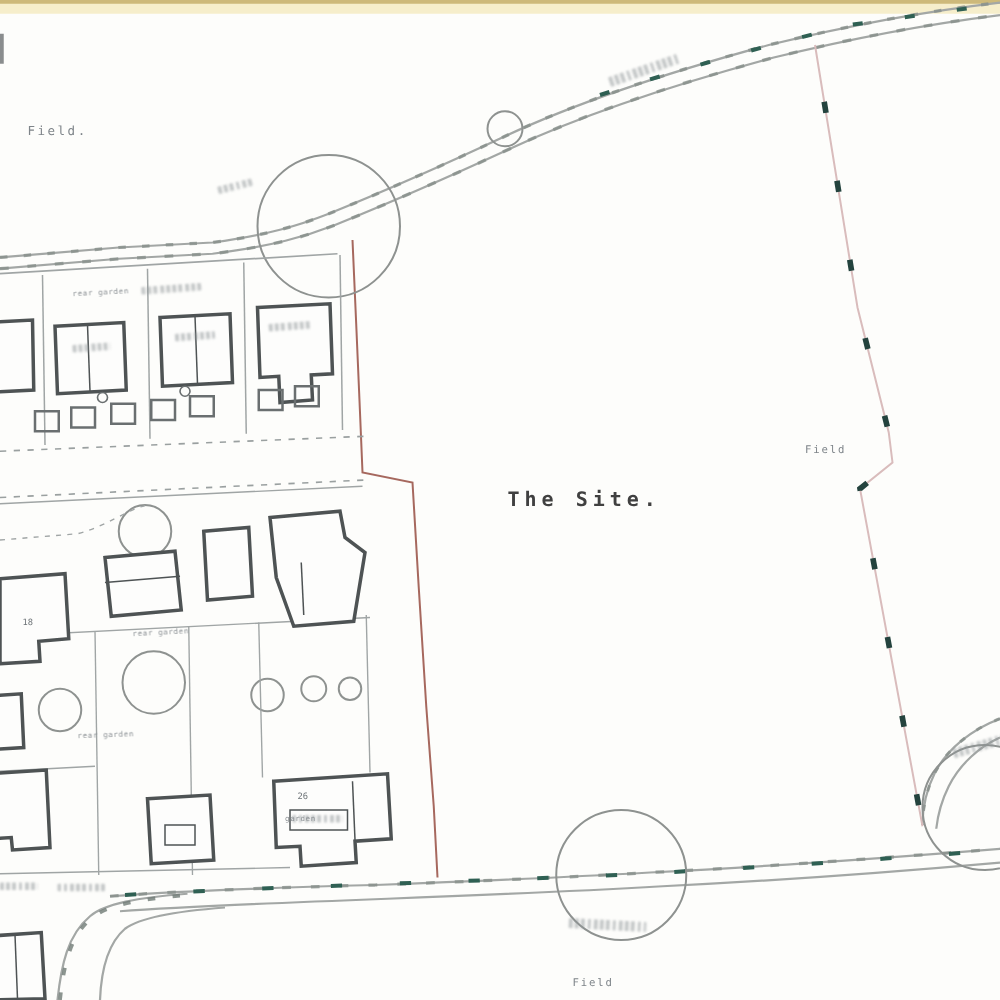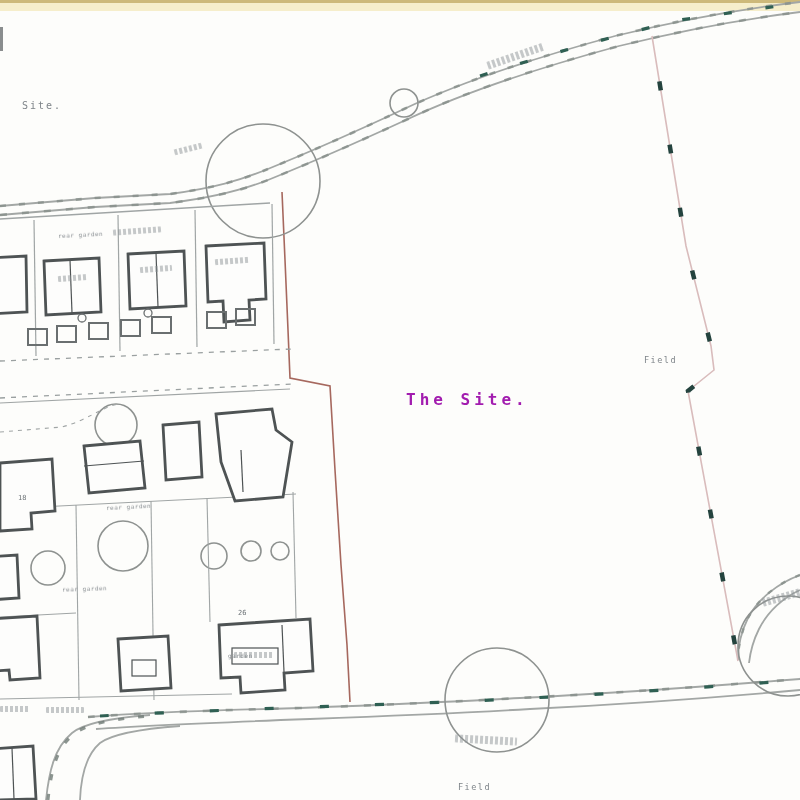--- a/index.html
+++ b/index.html
@@ -2,21 +2,21 @@
 <html><head>
 <meta charset="utf-8">
 <style>
   html,body{margin:0;padding:0;background:#ffffff;}
   #canvas{position:relative;width:800px;height:800px;overflow:hidden;background:#fdfdfb;font-family:"DejaVu Sans Mono","Liberation Mono",monospace;}
   #scan-band{position:absolute;left:0;top:0;width:800px;height:11px;background:#f6eecb;border-top:3px solid #cdb97a;box-sizing:border-box;}
   svg{position:absolute;left:0;top:0;filter:blur(0.3px);}
   .lbl{position:absolute;color:#7e8489;white-space:nowrap;filter:blur(0.35px);}
   .lbl-field{font-size:10px;letter-spacing:2px;}
   .lbl-field-sm{font-size:8.5px;letter-spacing:1.5px;}
-  .lbl-site{font-size:16px;font-weight:bold;letter-spacing:4px;color:#a21caf;}
+  .lbl-site{font-size:16px;font-weight:bold;letter-spacing:4px;color:#404040;}
   .lbl-num{font-size:7px;letter-spacing:0;color:#6d7377;}
   .lbl-tiny{font-size:6px;letter-spacing:0.5px;color:#8c9195;filter:blur(0.4px);}
   .smudge{position:absolute;opacity:.5;filter:blur(.7px);border-radius:1px;
     background:repeating-linear-gradient(90deg,#8f9598 0 3px,rgba(255,255,255,0) 3px 5px);}
 </style>
 </head>
 <body>
 
 <div id="canvas">
   <div id="scan-band"></div>
@@ -126,26 +126,26 @@
       <path d="M -10,749 L 33,746 L 36,799 L -10,800 Z"></path>
       <path stroke-width="1.2" d="M 241,450 L 243,492"></path>
       <path stroke-width="1.2" d="M 84,466 L 144,461"></path>
       <path stroke-width="1.2" d="M 282,625 L 284,672"></path>
       <path stroke-width="1.2" d="M 12,748 L 14,799"></path>
       <rect x="232" y="648" width="46" height="16" stroke-width="1.2" fill="none"></rect>
       <rect x="132" y="660" width="24" height="16" stroke-width="1.2" fill="none"></rect>
     </g>
   </svg>
 
-  <div class="lbl lbl-field" style="left:22px;top:100px;">Site.</div>
+  <div class="lbl lbl-field" style="left:22px;top:100px;">Field.</div>
   <div class="lbl lbl-site" style="left:406px;top:390px;">The Site.</div>
   <div class="lbl lbl-field-sm" style="left:644px;top:355px;">Field</div>
   <div class="lbl lbl-field-sm" style="left:458px;top:782px;">Field</div>
   <div class="lbl lbl-num" style="left:18px;top:494px;">18</div>
-  <div class="lbl lbl-num" style="left:238px;top:609px;">26</div>
+  <div class="lbl lbl-num" style="left:238px;top:633px;">26</div>
   <div class="lbl lbl-tiny" style="left:58px;top:231px;transform:rotate(-3deg);">rear garden</div>
   <div class="lbl lbl-tiny" style="left:106px;top:503px;transform:rotate(-3deg);">rear garden</div>
   <div class="lbl lbl-tiny" style="left:62px;top:585px;transform:rotate(-2deg);">rear garden</div>
   <div class="lbl lbl-tiny" style="left:228px;top:652px;">garden</div>
 
   <div class="smudge" style="left:486px;top:52px;width:60px;height:8px;transform:rotate(-19deg);"></div>
   <div class="smudge" style="left:762px;top:593px;width:42px;height:8px;transform:rotate(-16deg);"></div>
   <div class="smudge" style="left:174px;top:146px;width:28px;height:6px;transform:rotate(-14deg);"></div>
   <div class="smudge" style="left:455px;top:736px;width:62px;height:8px;transform:rotate(3deg);"></div>
   <div class="smudge" style="left:0px;top:706px;width:30px;height:6px;"></div>

